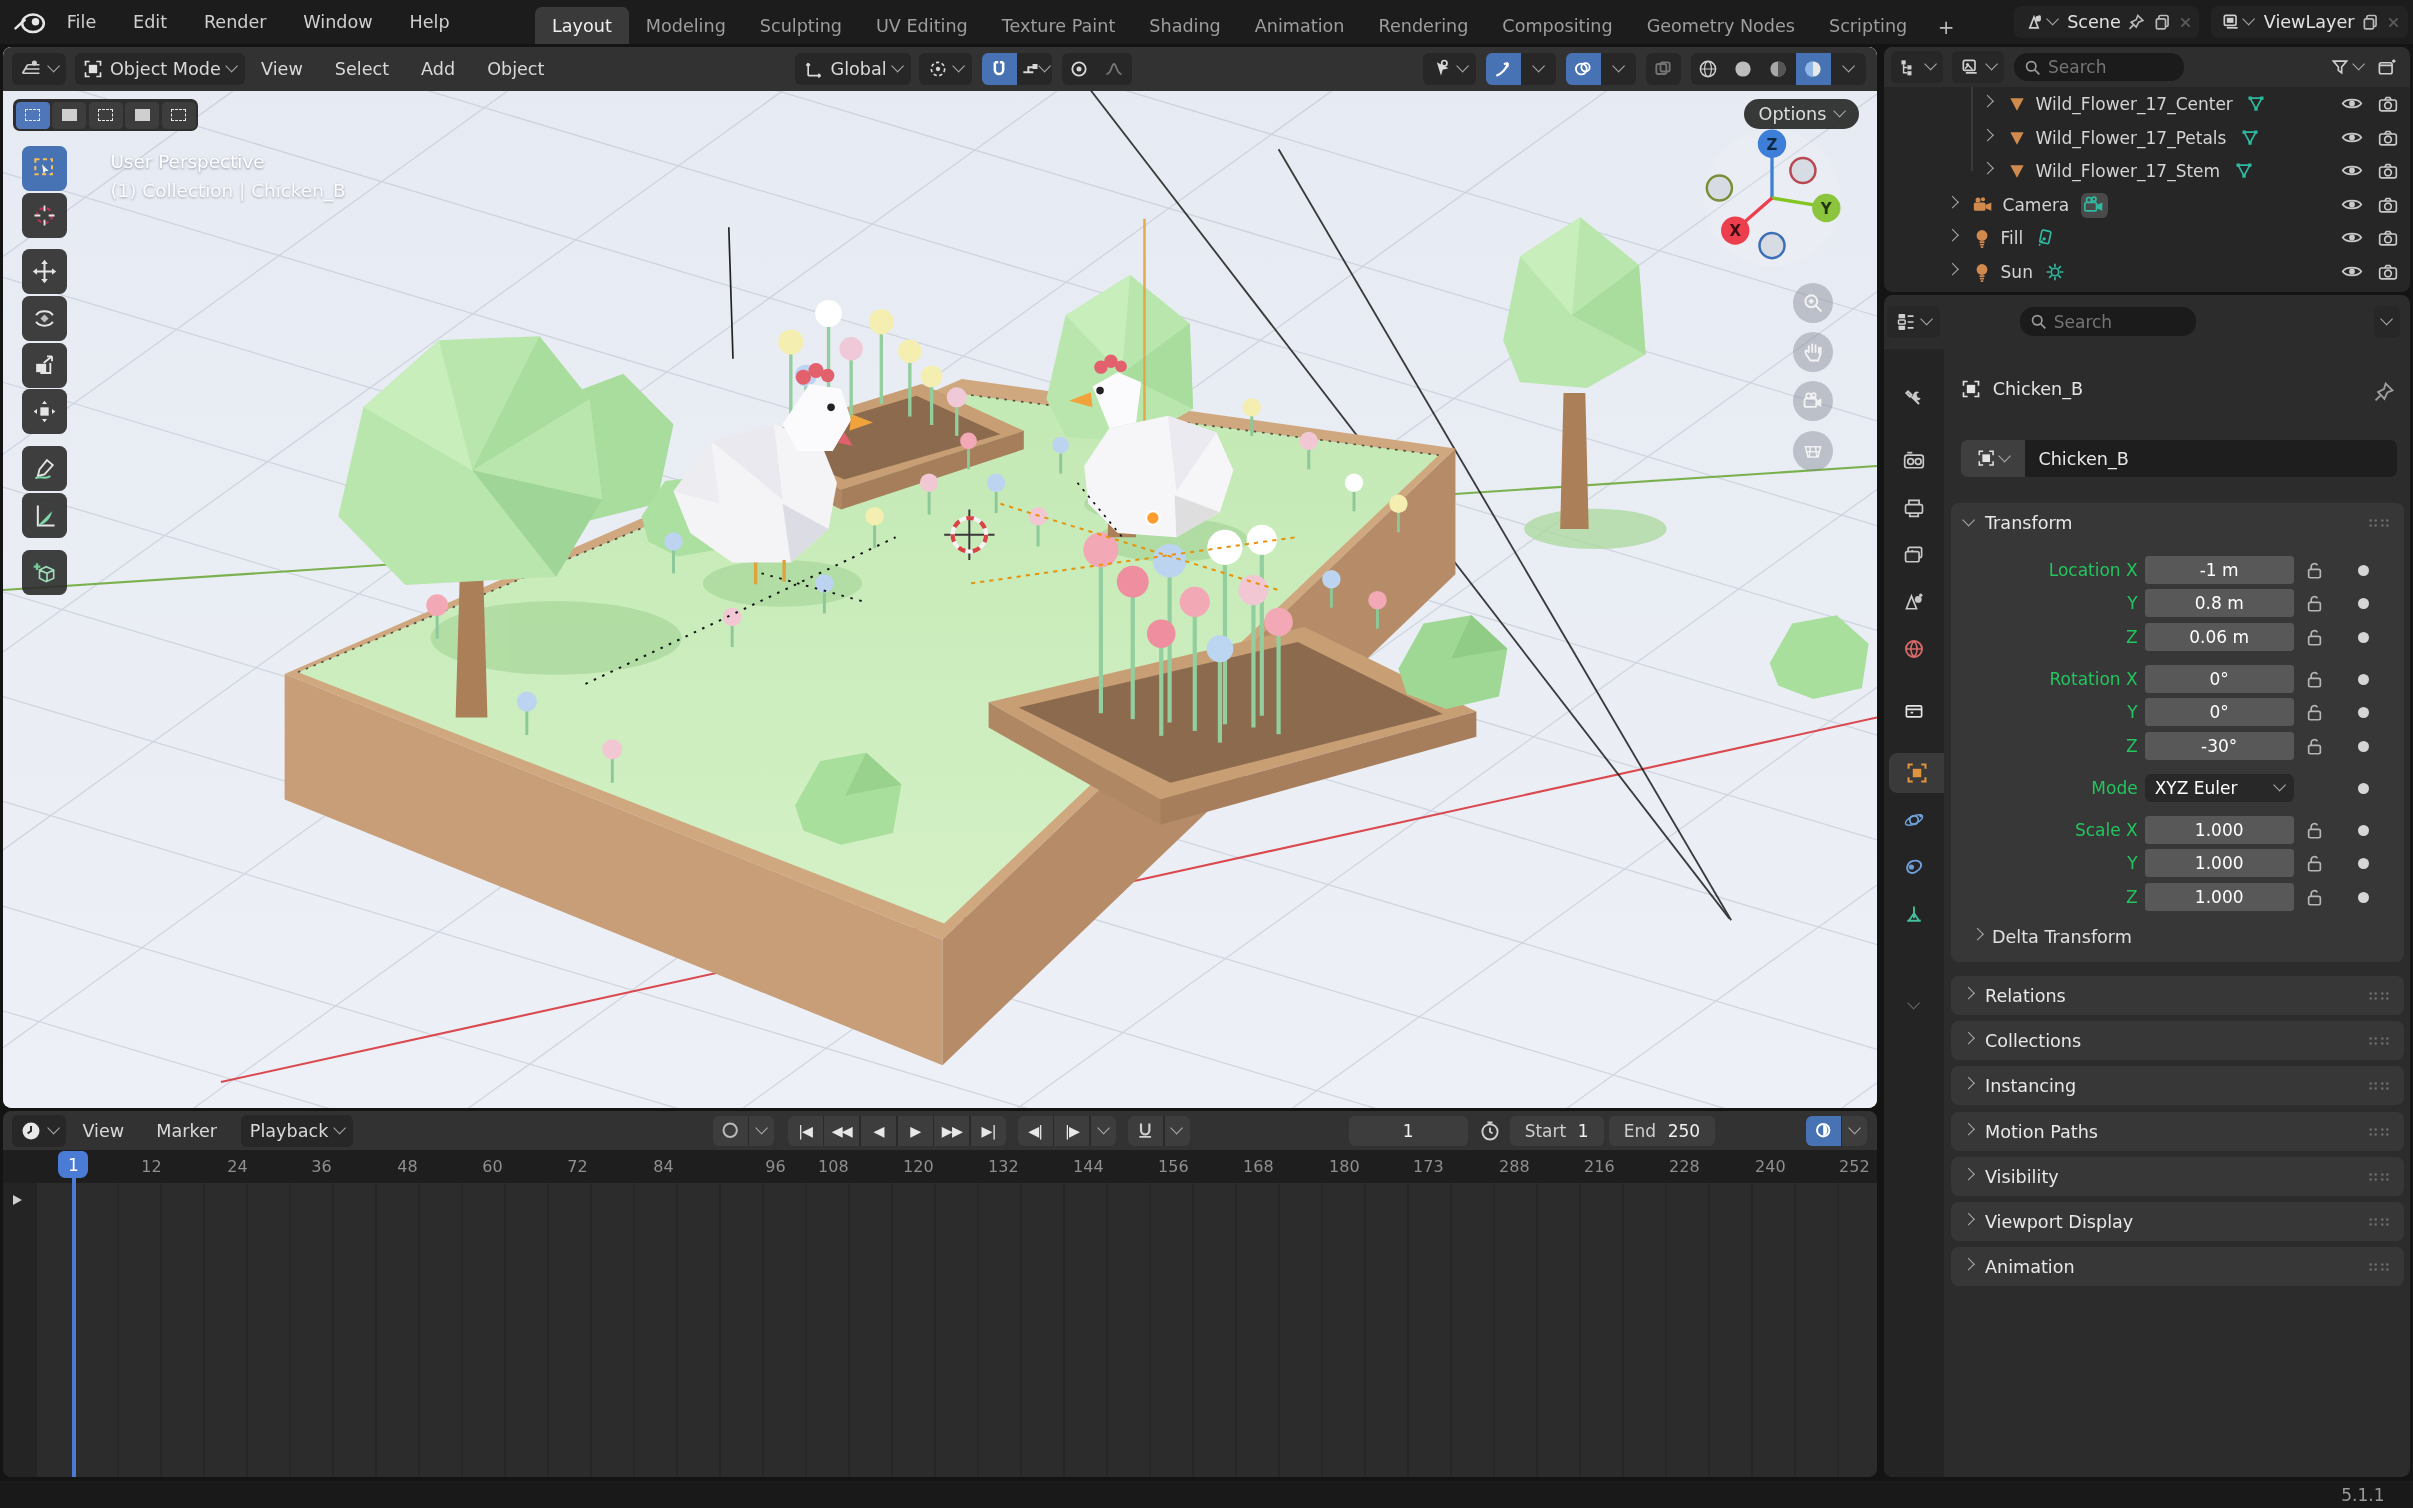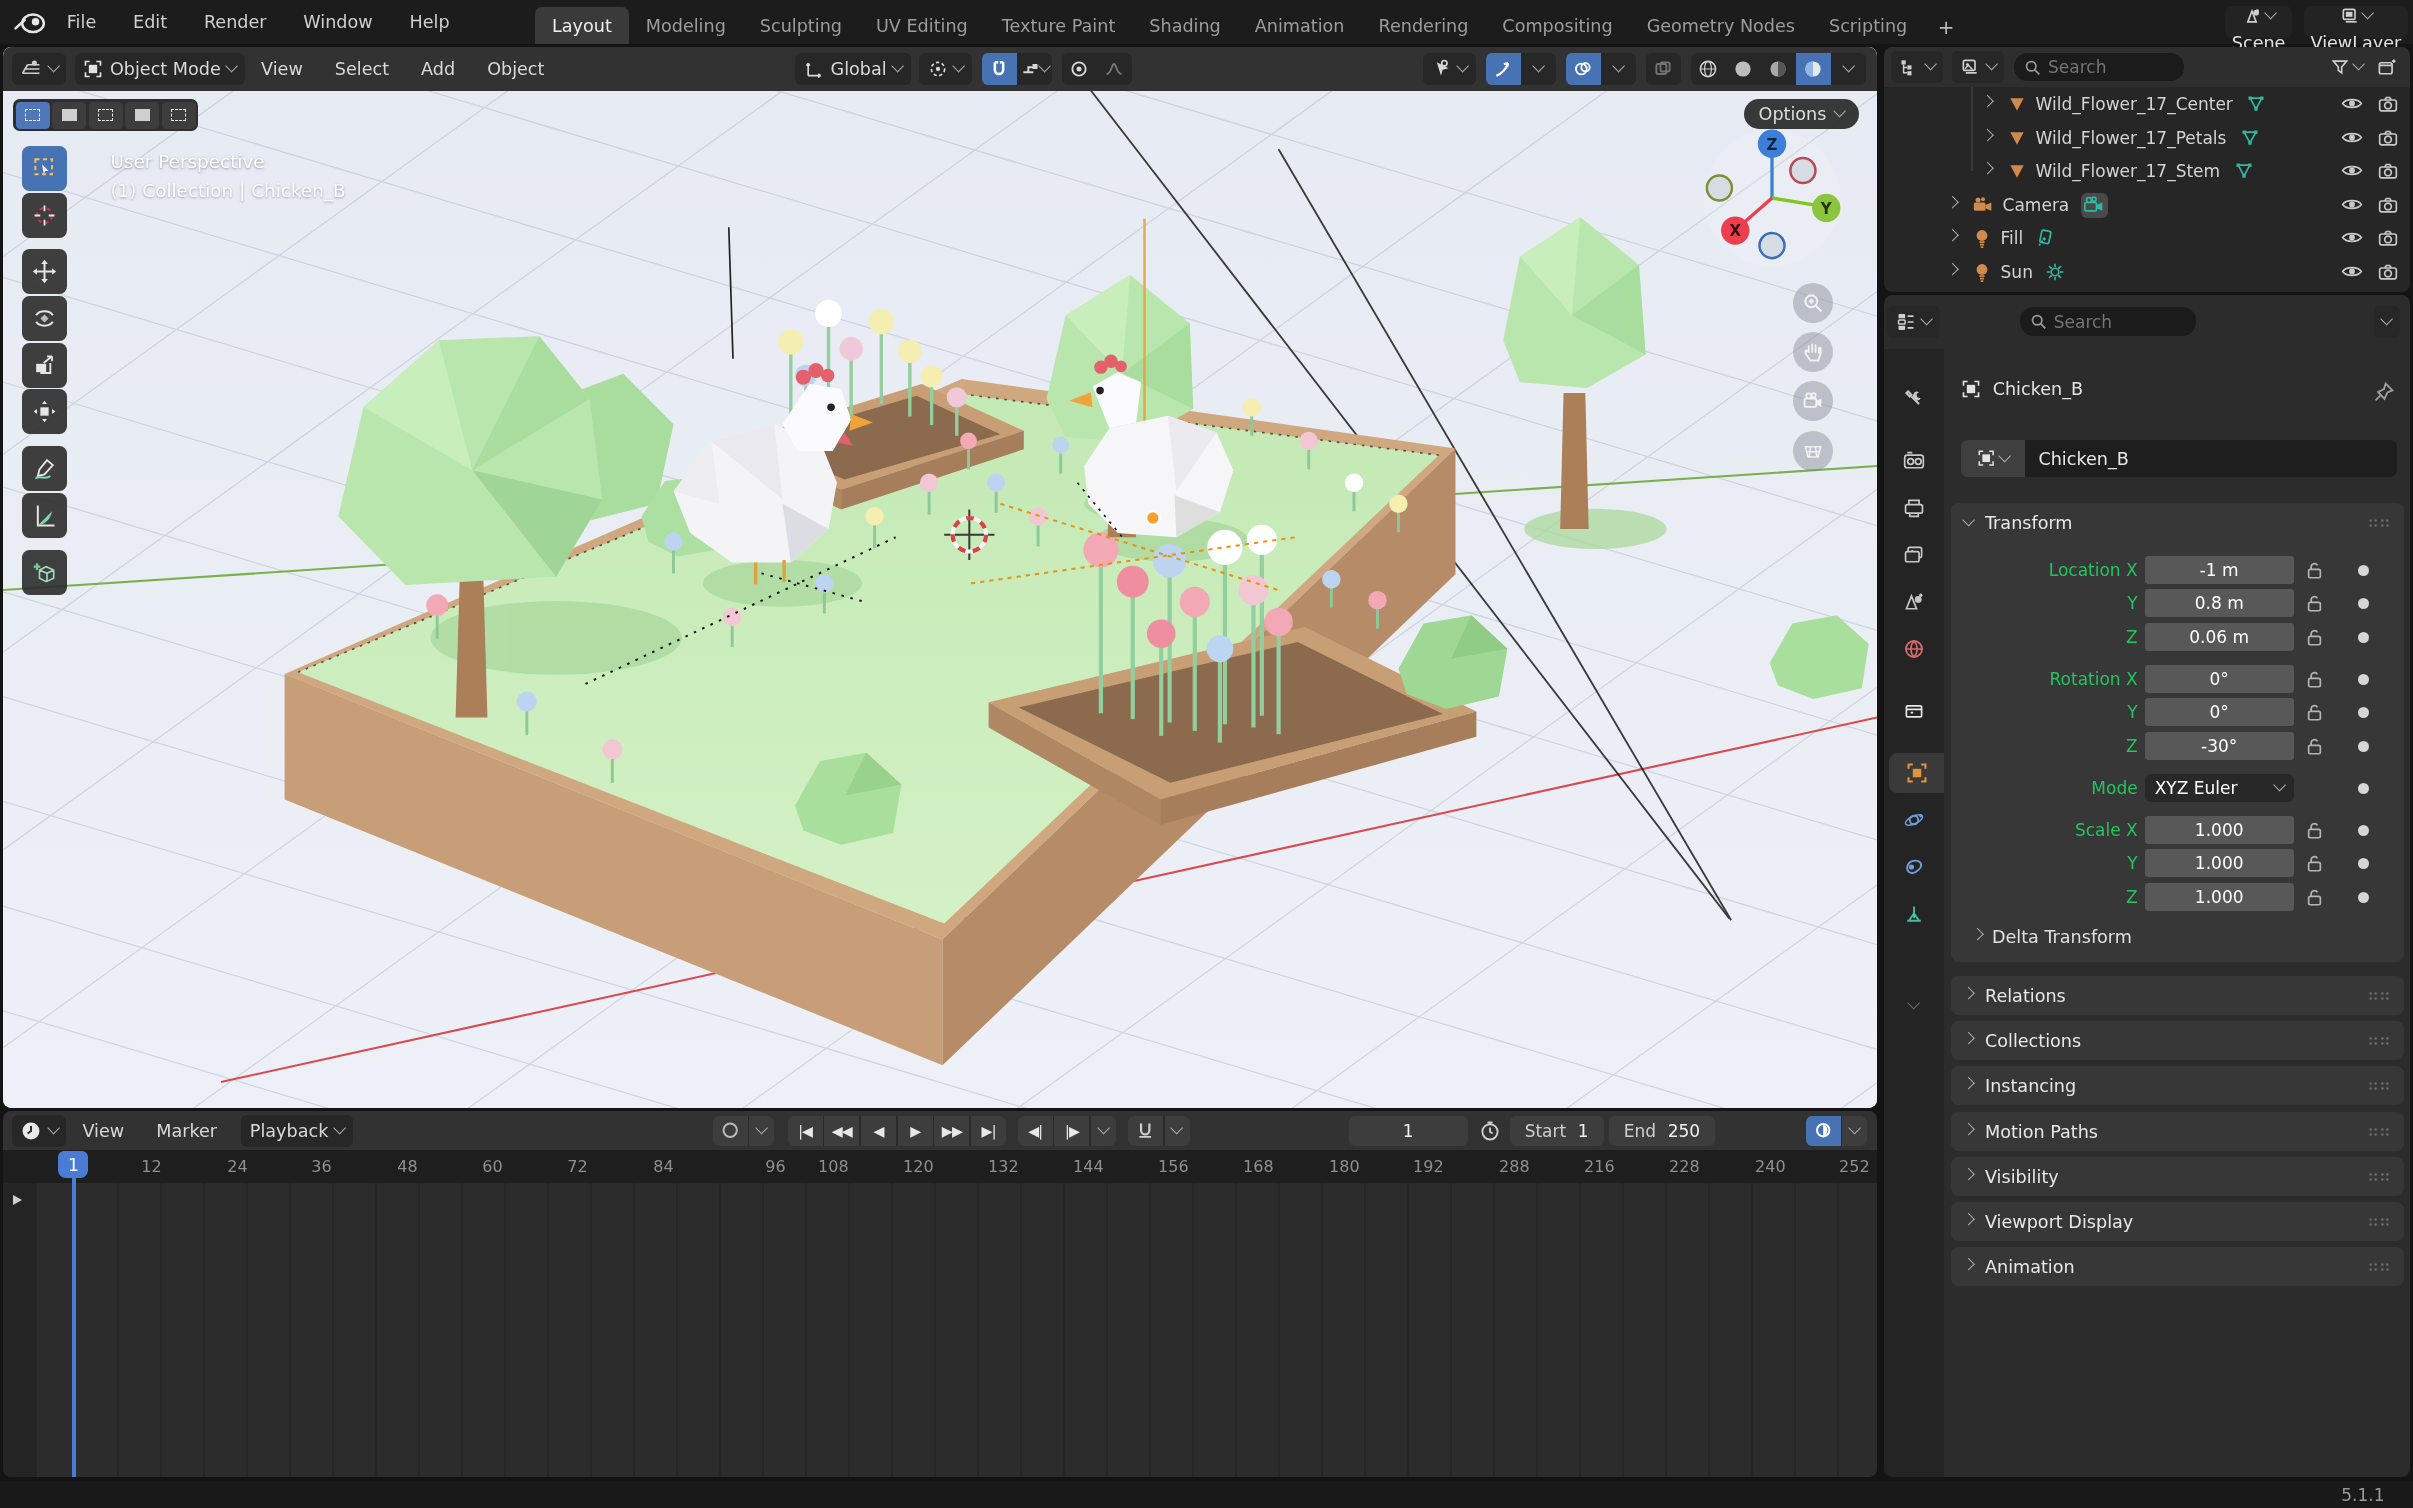--- a/index.html
+++ b/index.html
@@ -18,21 +18,21 @@
   .topbar { position:absolute; left:0; top:0; width:2413px; height:44px; background:#1c1c1c;
     display:flex; align-items:center; color:#cfcfcf; font-size:17.6px; }
   .logo { width:35px; height:25px; margin-left:13.4px; }
   .tmenu { padding:0 18.4px; height:100%; display:flex; align-items:center; cursor:default; }
   .tabs { display:flex; align-items:flex-end; height:44px; margin-left:67px; }
   .wtab { padding:8.4px 17px 8.4px; color:#9d9d9d; border-radius:6.7px 6.7px 0 0; white-space:nowrap; }
   .wtab.active { background:#3a3a3a; color:#efefef; }
   .wtab.plus { color:#bbb; font-size:20px; padding:5px 13.4px; }
   .tb-widgets { margin-left:auto; display:flex; gap:11.7px; margin-right:5px; }
   .tbw { height:32px; background:#232323; border-radius:6.7px; display:flex; align-items:center;
-    padding:0 6.7px; gap:6.7px; color:#e2e2e2;flex-direction:column; }
+    padding:0 6.7px; gap:6.7px; color:#e2e2e2; }
   .tbw .seg { display:flex; align-items:center; gap:3.4px; padding:0 3.4px; }
   .dim { opacity:.35; }
 
   
   .editor { position:absolute; border-radius:8.4px; overflow:hidden; }
 
   
   .vp { left:3.4px; top:47px; width:1874px; height:1061px; background:#e9edf4; }
   .vp-header { position:absolute; left:0; top:0; width:100%; height:44px; background:#323232;
     display:flex; align-items:center; color:#d9d9d9; font-size:17.6px; z-index:30; }
@@ -824,21 +824,21 @@
       <span class="rnum" style="left:574px">72</span>
       <span class="rnum" style="left:660px">84</span>
       <span class="rnum" style="left:772px">96</span>
       <span class="rnum" style="left:830px">108</span>
       <span class="rnum" style="left:915px">120</span>
       <span class="rnum" style="left:1000px">132</span>
       <span class="rnum" style="left:1085px">144</span>
       <span class="rnum" style="left:1170px">156</span>
       <span class="rnum" style="left:1255px">168</span>
       <span class="rnum" style="left:1341px">180</span>
-      <span class="rnum" style="left:1425px">192</span>
+      <span class="rnum" style="left:1425px">173</span>
       <span class="rnum" style="left:1511px">288</span>
       <span class="rnum" style="left:1596px">216</span>
       <span class="rnum" style="left:1681px">228</span>
       <span class="rnum" style="left:1767px">240</span>
       <span class="rnum" style="left:1851px">252</span>
     </div>
     <div class="tl-tracks"></div>
     <div class="tl-channel">
       <div class="chan-arrow"></div>
     </div>

